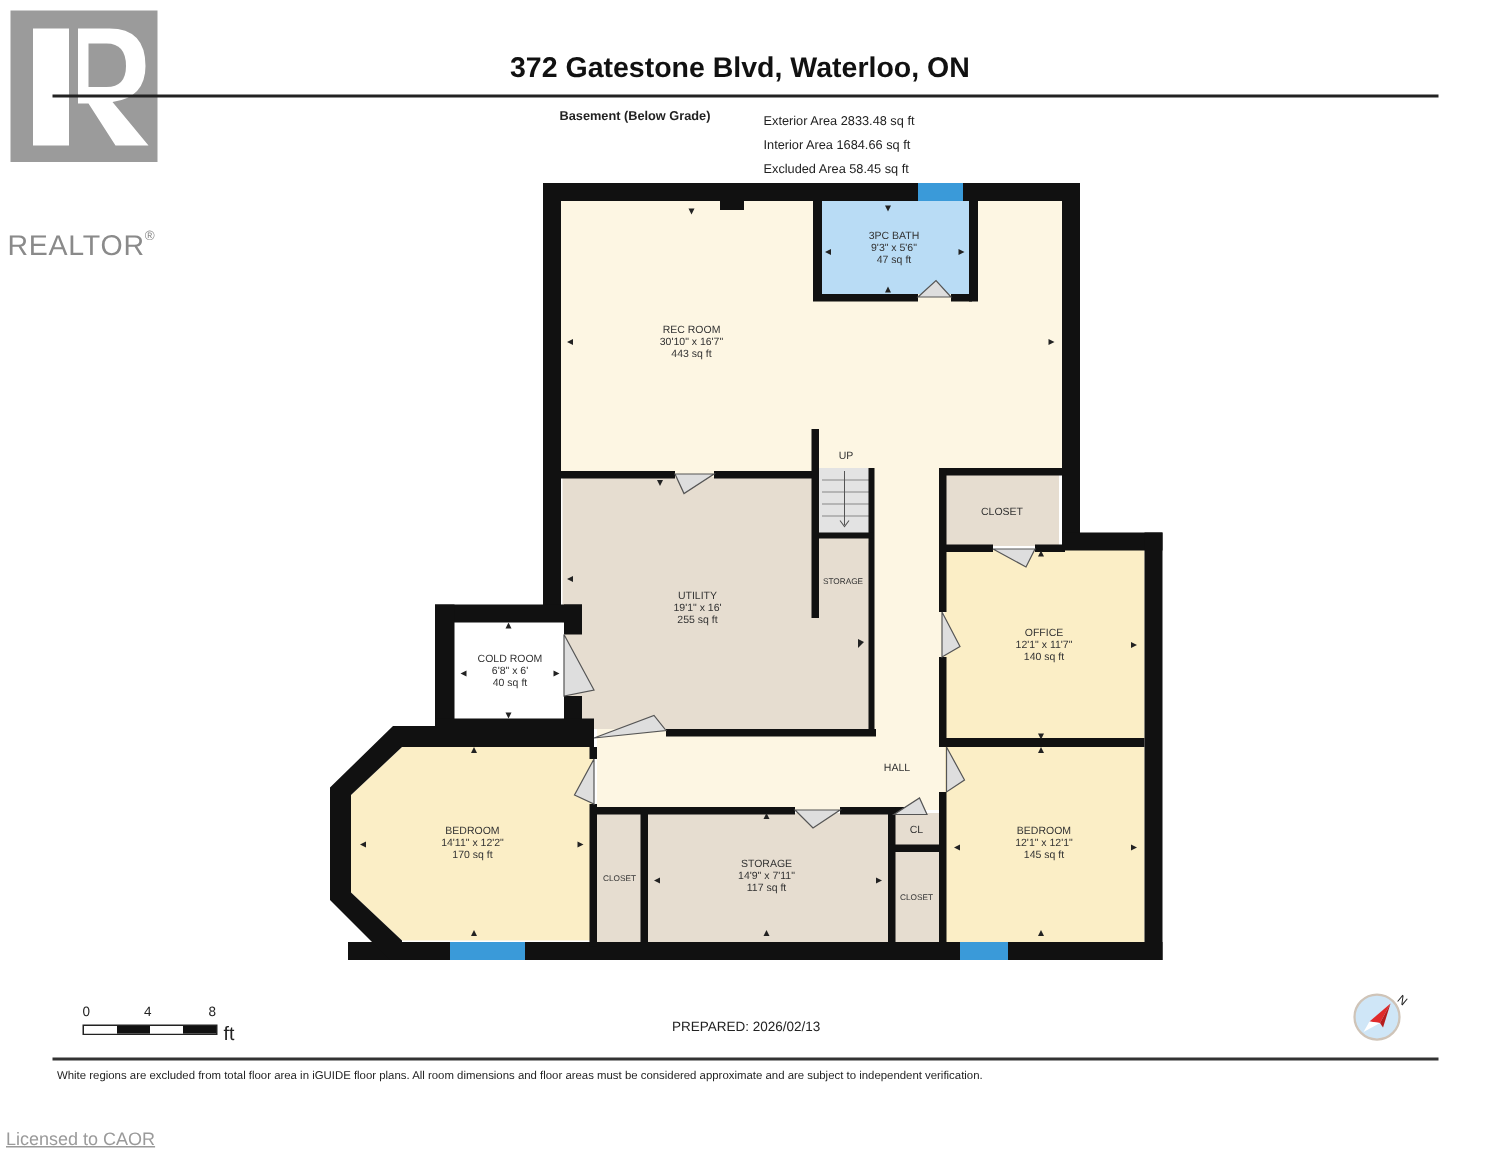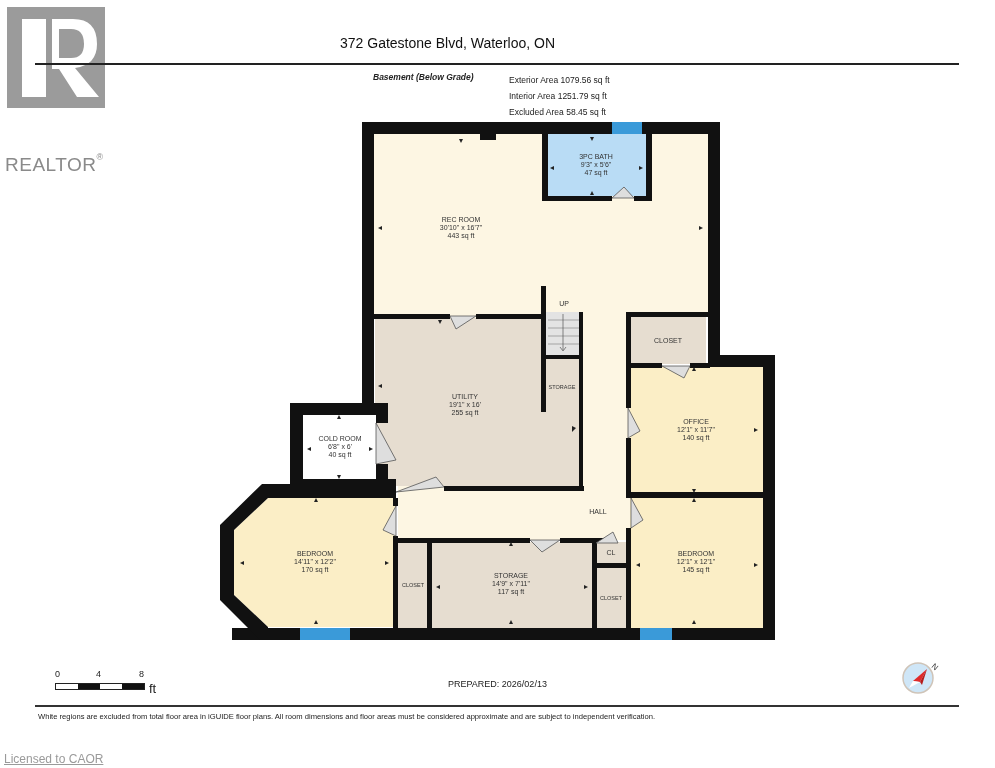--- a/index.html
+++ b/index.html
@@ -1,22 +1,22 @@
 <!DOCTYPE html>
 <html><head>
 <meta charset="utf-8">
 <style>
   html, body { margin:0; padding:0; background:#ffffff; }
   body { width:995px; height:768px; position:relative; overflow:hidden; font-family:"Liberation Sans", sans-serif; color:#111; }
   .logo { position:absolute; left:7px; top:7px; width:98px; height:101px; background:#9b9b9b; }
   .logo-text { position:absolute; left:5px; top:110px; font-size:19px; color:#8a8a8a; letter-spacing:0.5px; font-family:"Liberation Sans", sans-serif;margin-top:44px; }
   .logo-text sup { font-size:9px; vertical-align:top; position:relative; top:-2px; }
-  .title { position:absolute; left:340px; top:35px; font-size:14px; font-weight:normal; color:#111; white-space:nowrap; }
+  .title { position:absolute; left:340px; top:35px; font-size:19px; font-weight:bold; color:#111; white-space:nowrap; }
   .rule-top { position:absolute; left:35px; top:63px; width:924px; height:2px; background:#222; }
-  .level-label { position:absolute; left:373px; top:72px; font-size:8.5px; font-weight:bold; color:#222;font-style:italic; }
+  .level-label { position:absolute; left:373px; top:72px; font-size:8.5px; font-weight:bold; color:#222; }
   .area-lines { position:absolute; left:509px; top:72px; font-size:8.5px; color:#222; line-height:16px; }
   .plan { position:absolute; left:0; top:0; }
   .room-label { font-family:"Liberation Sans", sans-serif; fill:#333; }
   .scale { position:absolute; left:55px; top:669px; width:110px; height:30px; }
   .scale-nums { position:absolute; top:0; font-size:9px; color:#222; }
   .scale-bar { position:absolute; top:14px; left:0; width:88px; height:5px; border:1px solid #222; display:flex; }
   .scale-bar span { flex:1; }
   .scale-ft { position:absolute; left:94px; top:12px; font-size:13px; color:#222; }
   .prepared { position:absolute; left:448px; top:679px; font-size:9px; color:#222; }
   .compass { position:absolute; left:900px; top:655px; }
@@ -33,22 +33,22 @@
     <path d="M45 12 H66 Q90 12 90 37 Q90 58 68 61 L92 90 H70 L52 62 H45 Z" fill="#ffffff"></path>
     <path d="M52 22 H64 Q77 22 77 37 Q77 51 64 51 H52 Z" fill="#9b9b9b"></path>
   </svg>
 </div>
 <div class="logo-text"><span>REALTOR</span><sup>®</sup></div>
 
 <div class="title">372 Gatestone Blvd, Waterloo, ON</div>
 <div class="rule-top"></div>
 <div class="level-label">Basement (Below Grade)</div>
 <div class="area-lines">
-  <div>Exterior Area 1079.56 sq ft</div>
-  <div>Interior Area 1251.79 sq ft</div>
+  <div>Exterior Area 2833.48 sq ft</div>
+  <div>Interior Area 1684.66 sq ft</div>
   <div>Excluded Area 58.45 sq ft</div>
 </div>
 
 <svg class="plan" width="995" height="768" viewBox="0 0 995 768">
 
   <rect x="374" y="134" width="334" height="180" fill="#fdf6e3"></rect>
   <rect x="398" y="310" width="232" height="230" fill="#fdf6e3"></rect>
   <rect x="398" y="488" width="232" height="52" fill="#fdf6e3"></rect>
   <rect x="546" y="134" width="100" height="62" fill="#b9dcf5"></rect>
   <rect x="375" y="318" width="204" height="168" fill="#e6ddd0"></rect>

